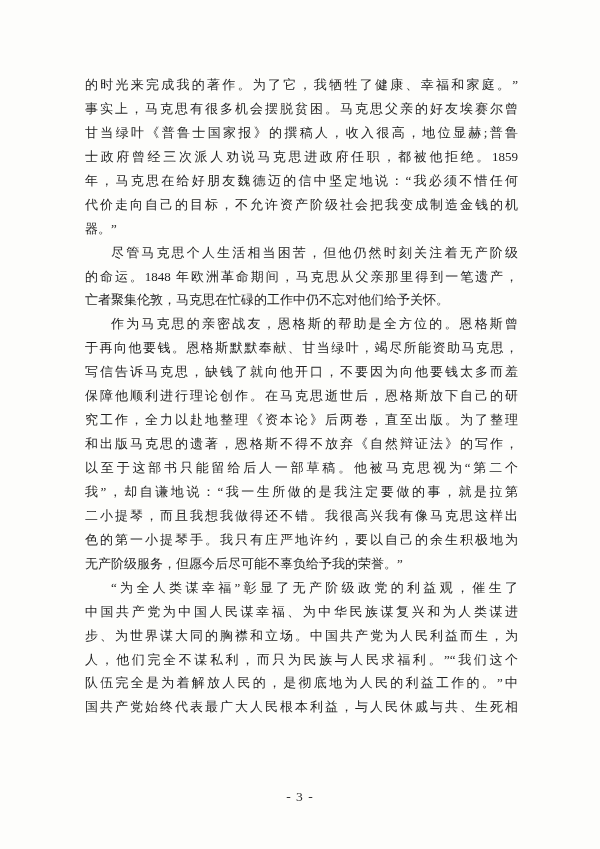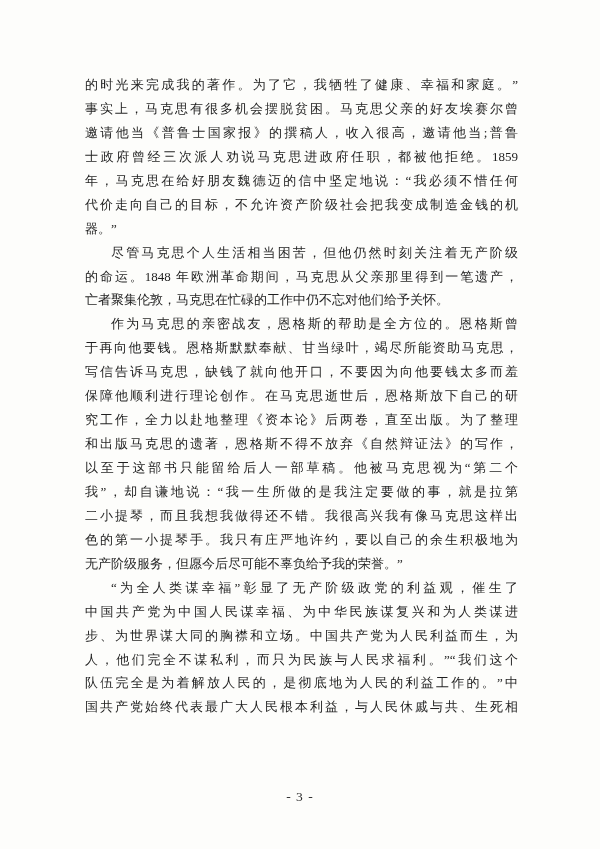--- a/index.html
+++ b/index.html
@@ -52,21 +52,21 @@
     letter-spacing: 1px;
   }
 </style>
 </head>
 <body>
 
 <div class="sheet">
   <div class="body-text">
     <div class="line">的时光来完成我的著作。为了它，我牺牲了健康、幸福和家庭。”</div>
     <div class="line">事实上，马克思有很多机会摆脱贫困。马克思父亲的好友埃赛尔曾</div>
-    <div class="line">邀请他当《普鲁士国家报》的撰稿人，收入很高，邀请他当;普鲁</div>
+    <div class="line">甘当绿叶《普鲁士国家报》的撰稿人，收入很高，地位显赫;普鲁</div>
     <div class="line">士政府曾经三次派人劝说马克思进政府任职，都被他拒绝。1859</div>
     <div class="line">年，马克思在给好朋友魏德迈的信中坚定地说：“我必须不惜任何</div>
     <div class="line">代价走向自己的目标，不允许资产阶级社会把我变成制造金钱的机</div>
     <div class="line end">器。”</div>
     <div class="line indent">尽管马克思个人生活相当困苦，但他仍然时刻关注着无产阶级</div>
     <div class="line">的命运。1848 年欧洲革命期间，马克思从父亲那里得到一笔遗产，</div>
     <div class="line end">亡者聚集伦敦，马克思在忙碌的工作中仍不忘对他们给予关怀。</div>
     <div class="line indent">作为马克思的亲密战友，恩格斯的帮助是全方位的。恩格斯曾</div>
     <div class="line">于再向他要钱。恩格斯默默奉献、甘当绿叶，竭尽所能资助马克思，</div>
     <div class="line">写信告诉马克思，缺钱了就向他开口，不要因为向他要钱太多而羞</div>

